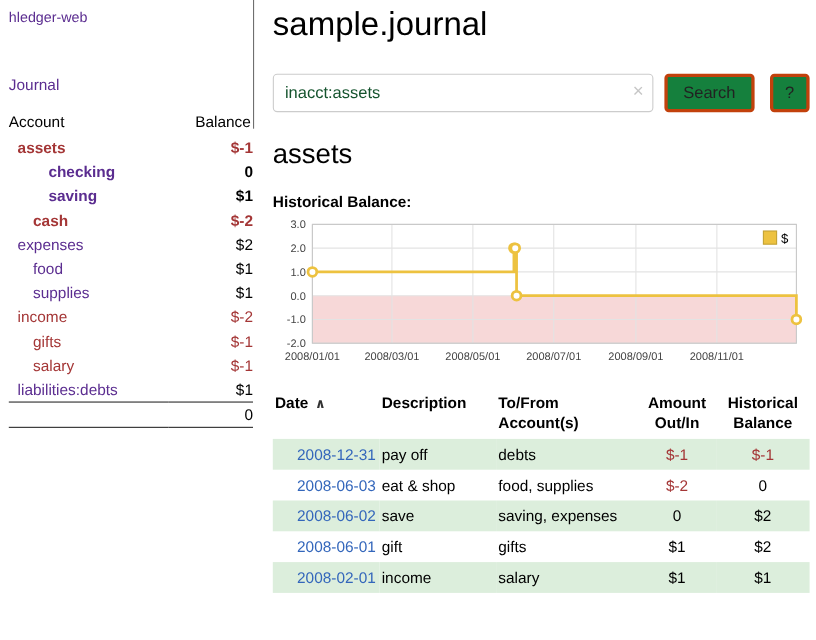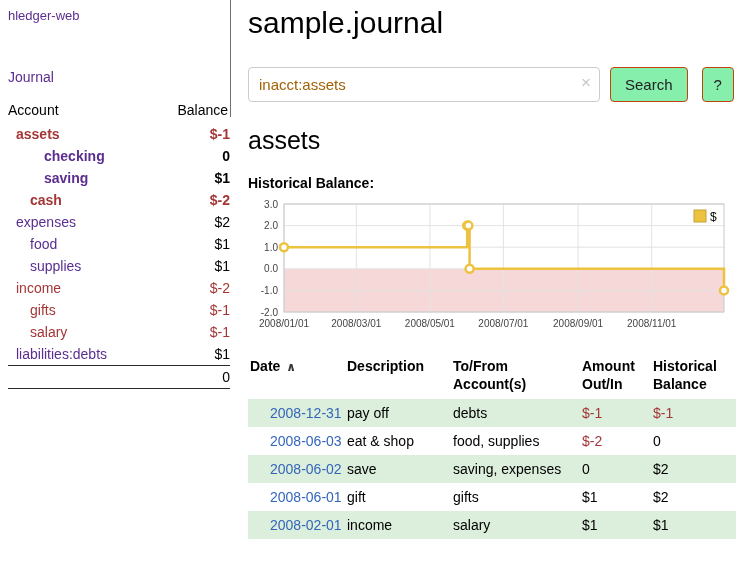--- a/index.html
+++ b/index.html
@@ -32,39 +32,39 @@
   td.bal.neg{color:var(--red);}
   tr.total-row td{border-top:1px solid #2b2b2b;border-bottom:1px solid #2b2b2b;}
   .vline{position:absolute;left:230px;top:0;height:117px;width:0;border-left:1px solid #6f6f6f;}
   
   .main{position:absolute;left:248px;top:0;width:488px;}
   h1.page-title{font-size:30px;font-weight:400;margin:6px 0 0 0;}
   .search-row{margin-top:27px;display:flex;align-items:center;}
   .search-wrap{position:relative;width:352px;}
   .search-wrap input{
     width:100%;height:35px;border:1px solid #ccc;border-radius:4px;
-    padding:0 28px 0 10px;font-size:15px;color:#a16207;
+    padding:0 28px 0 10px;font-size:15px;color:#14532d;
     font-family:"Liberation Sans","DejaVu Sans",sans-serif;
   }
   .clear-x{position:absolute;right:9px;top:7px;color:#c6c6c6;font-size:17px;line-height:17px;}
   .btn{
     height:35px;padding:0 14px;margin-left:10px;font-size:15px;color:#222;
-    background:#86efac;border:1px solid #c2410c;border-radius:4px;
+    background:#15803d;border:3px solid #c2410c;border-radius:4px;
     font-family:"Liberation Sans","DejaVu Sans",sans-serif;
   }
   .btn.help{margin-left:14px;padding:0 11px;}
   h2.acct-heading{font-size:25px;font-weight:400;margin:24px 0 0 0;}
   .chart-label{margin-top:20px;font-weight:bold;font-size:14px;}
   #chart{margin-top:3px;}
   .ctick{font-size:10px;fill:#444;font-family:"Liberation Sans","DejaVu Sans",sans-serif;}
   .clegend{font-size:12px;fill:#000;font-family:"Liberation Sans","DejaVu Sans",sans-serif;}
   
   table.register{border-collapse:collapse;width:488px;margin-top:12px;font-size:14px;table-layout:fixed;}
   table.register th{vertical-align:top;text-align:left;font-weight:bold;padding:2px 2px 6px 2px;line-height:18px;}
-  table.register th.col-r, table.register td.col-r{text-align:left;}
+  table.register th.col-r, table.register td.col-r{text-align:center;}
   table.register td{padding:5px 2px;vertical-align:top;line-height:18px;}
   table.register tbody tr:nth-child(odd){background:var(--row-green);}
   td.date a{color:var(--blue);text-decoration:none;margin-left:20px;}
   td.accts{padding-right:34px;}
   td.amt.neg{color:var(--red);}
   .sort-caret{font-weight:bold;font-size:12px;margin-left:6px;color:#333;}
 </style>
 </head>
 <body>
 

